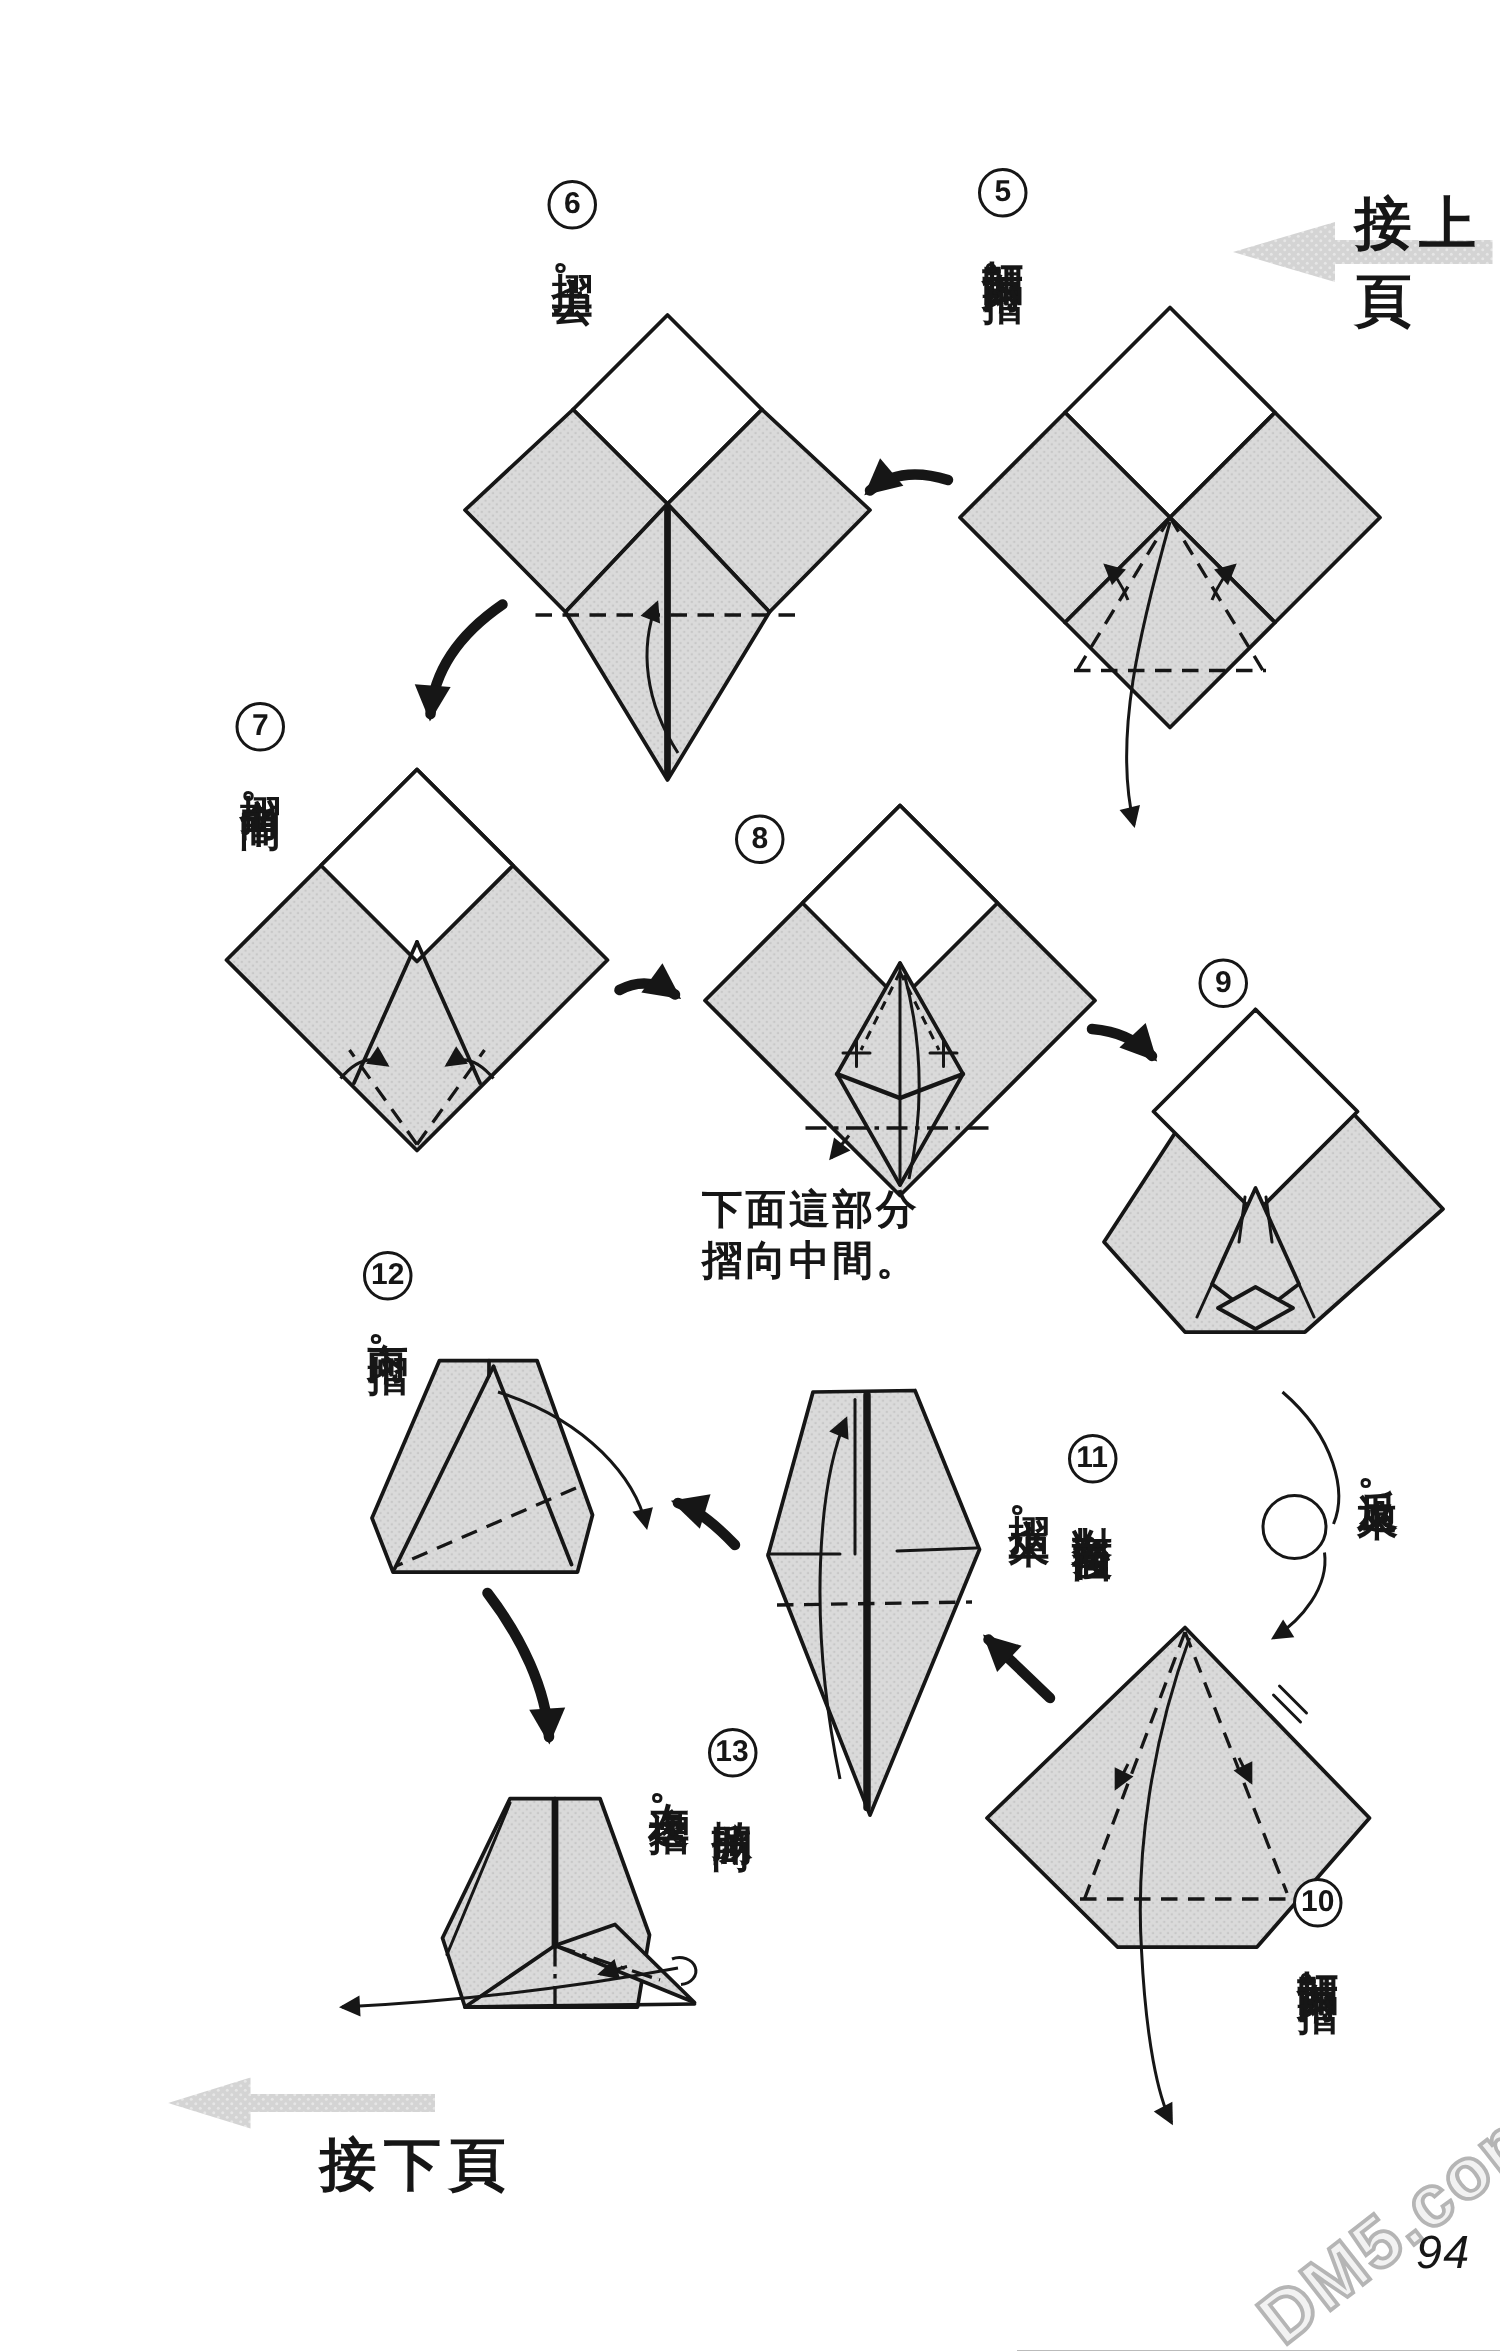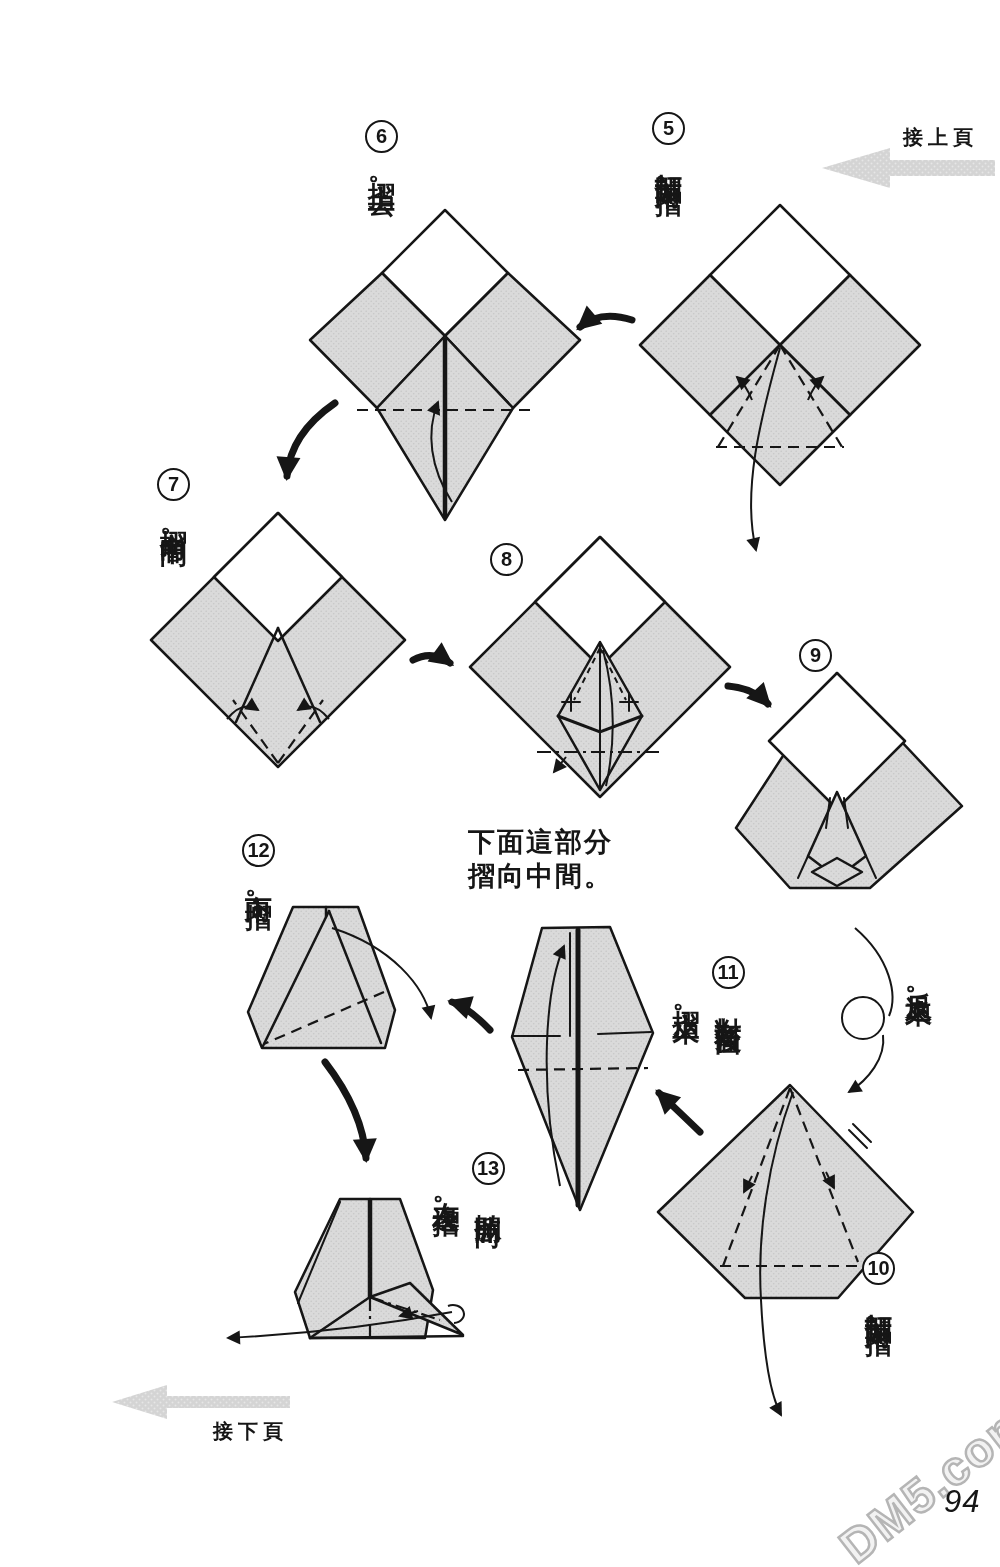--- a/index.html
+++ b/index.html
@@ -27,22 +27,22 @@
   .vcols { position:absolute; display:flex; flex-direction:row-reverse; gap:6px; }
   .vcol  { writing-mode:vertical-rl; text-orientation:upright;
            font-size:27px; font-weight:700; letter-spacing:4px; white-space:nowrap; }
   .stepnum {
     display:inline-block; writing-mode:horizontal-tb; text-orientation:mixed;
     width:29px; height:29px; line-height:29px; border:2.5px solid #161616; border-radius:50%;
     text-align:center; font-size:20px; font-weight:700; letter-spacing:0; margin-bottom:7px;
     background:#fff; box-sizing:content-box;
   }
   .stepnum.abs { position:absolute; }
-  .hnote { position:absolute; font-size:27px; font-weight:700; line-height:1.25; letter-spacing:2px;margin-top:36px; }
-  .hlabel{ position:absolute; font-size:20px; font-weight:700; letter-spacing:5px; }
+  .hnote { position:absolute; font-size:27px; font-weight:700; line-height:1.25; letter-spacing:2px; }
+  .hlabel{ position:absolute; font-size:38px; font-weight:700; letter-spacing:5px; }
   .pagenum { position:absolute; font-size:31px; font-weight:400; font-style:italic; letter-spacing:1px; }
   .watermark {
     position:absolute; transform:rotate(-38deg); transform-origin:center;
     font-size:48px; font-weight:800; letter-spacing:2px;
     color:#f2f2f2; -webkit-text-stroke:2.5px var(--watermark_gray,#b5b5b5);
     text-shadow:0 0 1px #c0c0c0;
   }
 </style>
 </head>
 <body>

